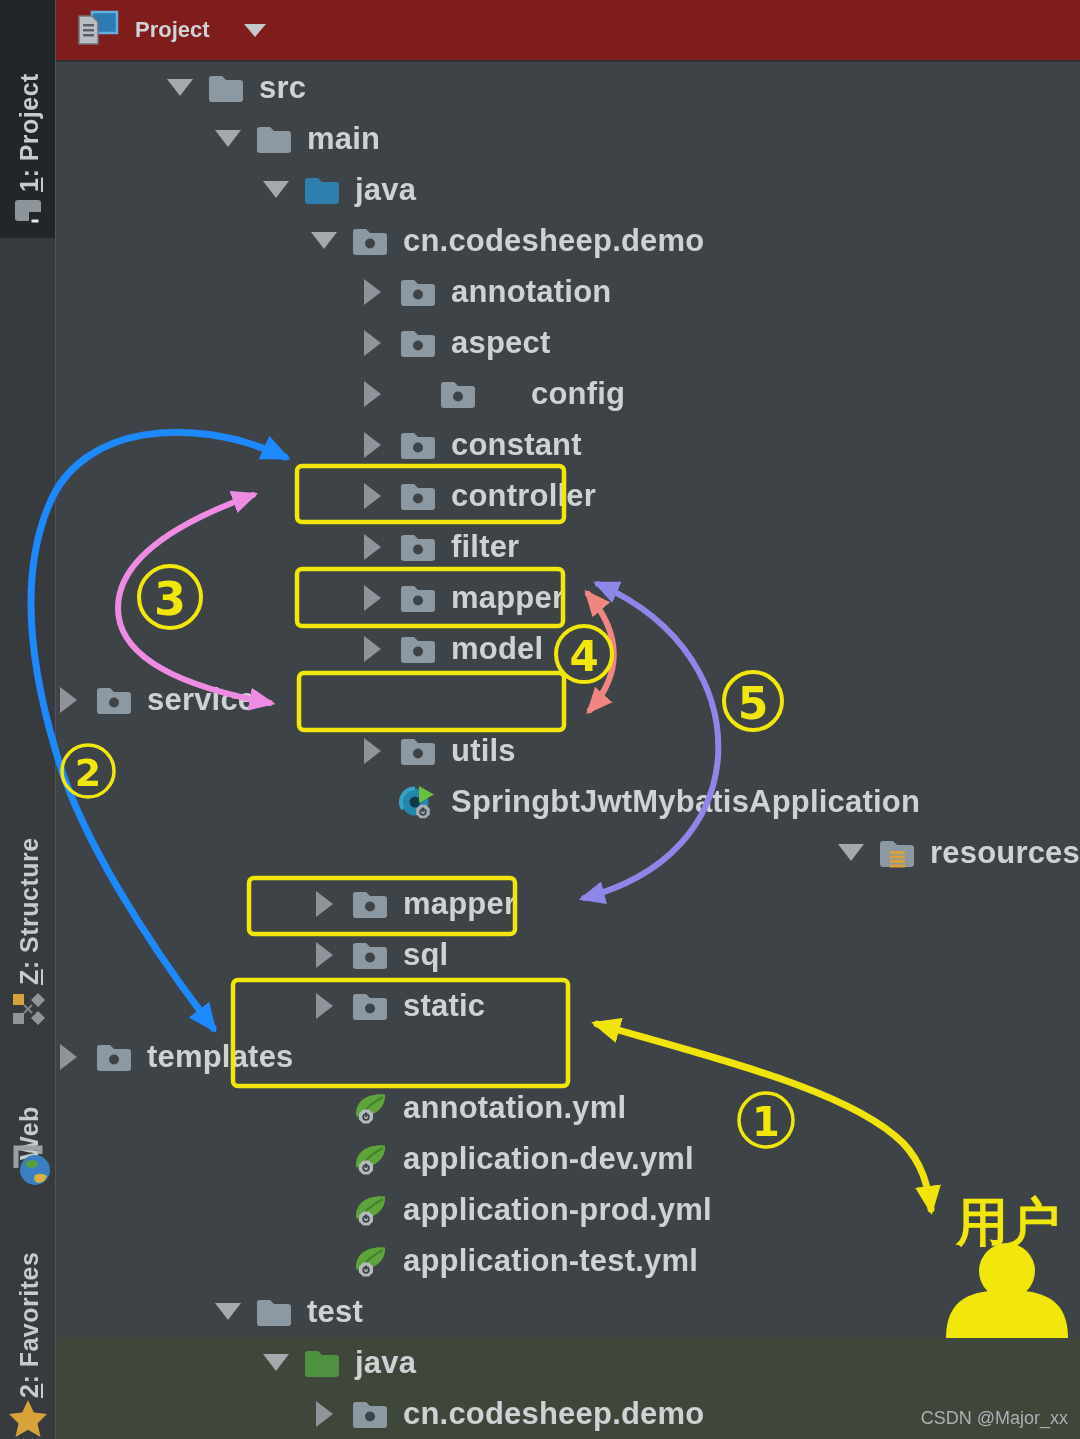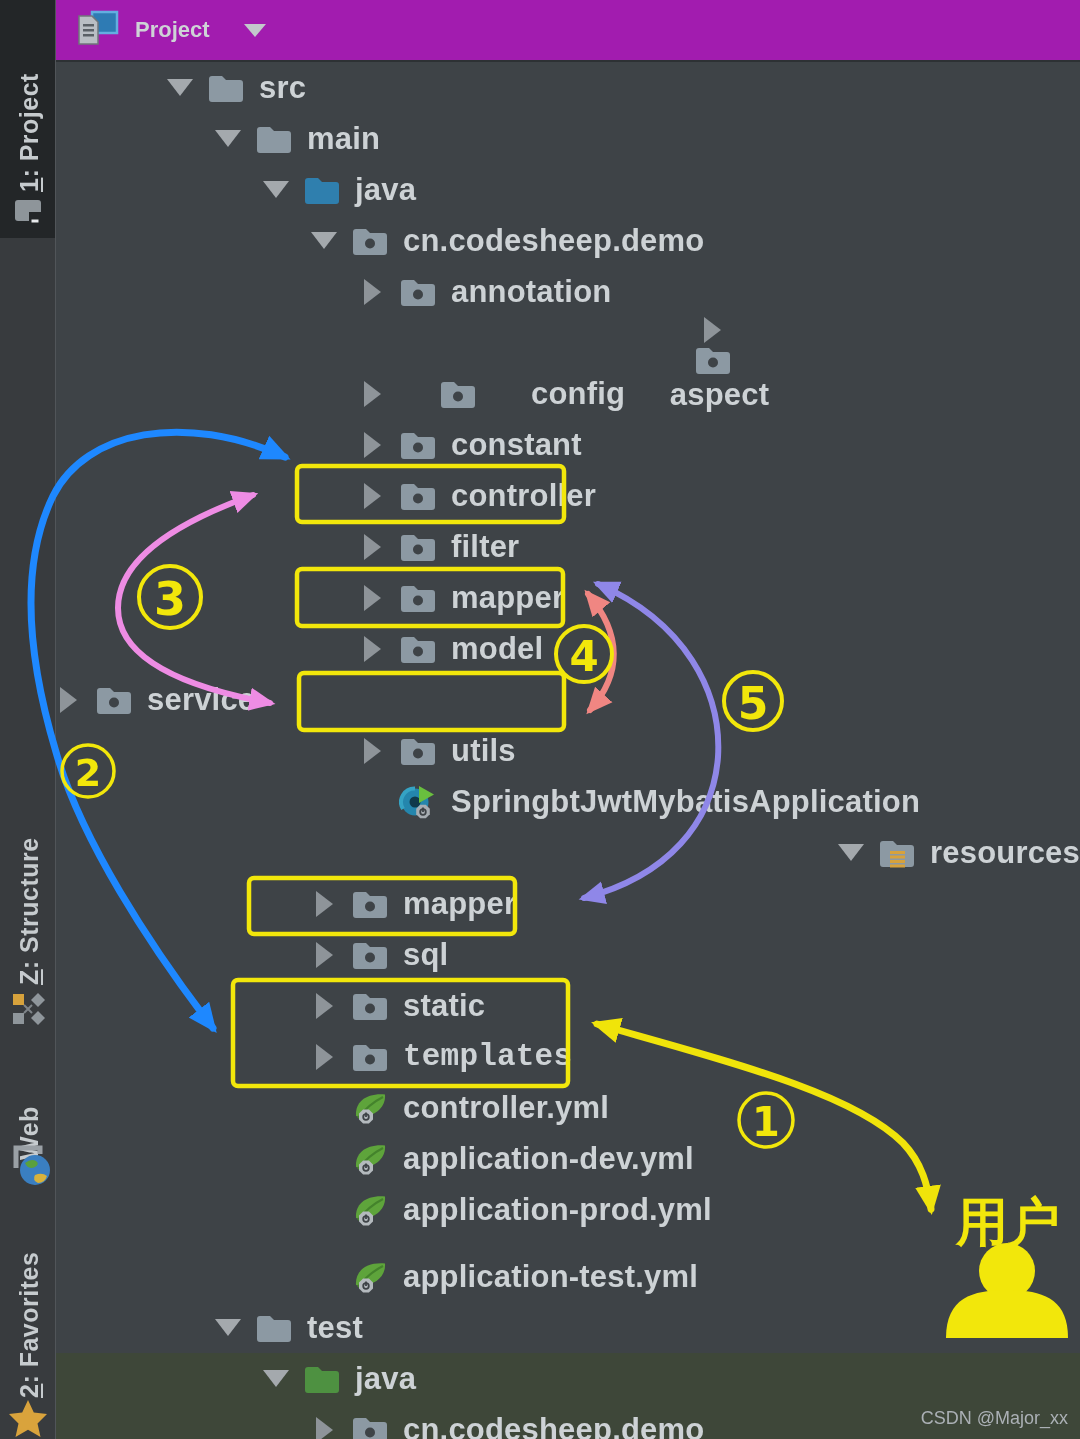--- a/index.html
+++ b/index.html
@@ -9,21 +9,21 @@
   
   #stripe{position:absolute;left:0;top:0;width:55px;height:1439px;background:#383b3e;
           border-right:1px solid #515559;z-index:2;}
   #stripe .active-block{position:absolute;left:0;top:0;width:55px;height:238px;background:#232628;}
   .vtab{position:absolute;left:15px;transform-origin:0 0;transform:rotate(-90deg);
         white-space:nowrap;font-size:25px;font-weight:bold;color:#c6cbce;letter-spacing:0.5px;}
   .vtab u{text-decoration:underline;text-underline-offset:3px;}
   .stripe-icon{position:absolute;}
 
   
-  #header{position:absolute;left:55px;top:0;width:1025px;height:60px;background:#a21caf;
+  #header{position:absolute;left:55px;top:0;width:1025px;height:60px;background:#7f1d1d;
           border-bottom:2px solid #2d3134;z-index:1;}
   #project-selector{position:absolute;left:22px;top:8px;height:44px;display:flex;align-items:center;gap:16px;}
   #header .title{font-size:22px;font-weight:bold;color:#ced3d6;}
   .caret-down{width:0;height:0;border-left:11px solid transparent;border-right:11px solid transparent;
               border-top:13px solid #c3c8cc;}
 
   
   #tree{position:absolute;left:55px;top:62px;width:1025px;height:1377px;z-index:1;}
   .row{height:51px;display:flex;align-items:center;box-sizing:border-box;}
   .row.selected{background:#3e4739;}
@@ -152,21 +152,21 @@
           <i class="tri-right"></i>
         </span>
         <span class="ficon">
           <svg width="38" height="34" viewBox="0 0 38 34">
             <path d="M2,8 a3,3 0 0 1 3,-3 h10 l4,4 h14 a3,3 0 0 1 3,3 v16 a3,3 0 0 1 -3,3 H5 a3,3 0 0 1 -3,-3 z" fill="#8c99a3"></path>
             <circle cx="19" cy="19.5" r="5" fill="#3e4347"></circle>
           </svg>
         </span>
         <span class="rlabel">annotation</span>
       </div>
-      <div class="row" style="padding-left: 304px; flex-direction: column;">
+      <div class="row" style="padding-left: 304px;">
         <span class="toggle">
           <i class="tri-right"></i>
         </span>
         <span class="ficon">
           <svg width="38" height="34" viewBox="0 0 38 34">
             <path d="M2,8 a3,3 0 0 1 3,-3 h10 l4,4 h14 a3,3 0 0 1 3,3 v16 a3,3 0 0 1 -3,3 H5 a3,3 0 0 1 -3,-3 z" fill="#8c99a3"></path>
             <circle cx="19" cy="19.5" r="5" fill="#3e4347"></circle>
           </svg>
         </span>
         <span class="rlabel">aspect</span>
@@ -326,21 +326,21 @@
           <i class="tri-right"></i>
         </span>
         <span class="ficon">
           <svg width="38" height="34" viewBox="0 0 38 34">
             <path d="M2,8 a3,3 0 0 1 3,-3 h10 l4,4 h14 a3,3 0 0 1 3,3 v16 a3,3 0 0 1 -3,3 H5 a3,3 0 0 1 -3,-3 z" fill="#8c99a3"></path>
             <circle cx="19" cy="19.5" r="5" fill="#3e4347"></circle>
           </svg>
         </span>
         <span class="rlabel">static</span>
       </div>
-      <div class="row" style="padding-left: 256px; font-family: Liberation Mono, monospace;">
+      <div class="row" style="">
         <span class="toggle">
           <i class="tri-right"></i>
         </span>
         <span class="ficon">
           <svg width="38" height="34" viewBox="0 0 38 34">
             <path d="M2,8 a3,3 0 0 1 3,-3 h10 l4,4 h14 a3,3 0 0 1 3,3 v16 a3,3 0 0 1 -3,3 H5 a3,3 0 0 1 -3,-3 z" fill="#8c99a3"></path>
             <circle cx="19" cy="19.5" r="5" fill="#3e4347"></circle>
           </svg>
         </span>
         <span class="rlabel">templates</span>
@@ -349,21 +349,21 @@
         <span class="toggle"></span>
         <span class="ficon">
           <svg width="38" height="34" viewBox="0 0 38 34">
             <path d="M5,25 C4,11 15,2 34,3.5 C35,15 26,25 9,26 Z" fill="#5ea43b"></path>
             <path d="M7,27 C14,18 22,11 32,6" stroke="#44832c" stroke-width="2.2" fill="none"></path>
             <polygon points="22.0,28.4 17.9,32.5 12.1,32.5 8.0,28.4 8.0,22.6 12.1,18.5 17.9,18.5 22.0,22.6" fill="#b4babe"></polygon>
             <circle cx="15" cy="26" r="2.8" fill="none" stroke="#3e4347" stroke-width="1.8"></circle>
             <rect x="14.1" y="21.5" width="1.8" height="4.5" fill="#3e4347"></rect>
           </svg>
         </span>
-        <span class="rlabel">controller.yml</span>
+        <span class="rlabel">annotation.yml</span>
       </div>
       <div class="row" style="padding-left: 256px;">
         <span class="toggle"></span>
         <span class="ficon">
           <svg width="38" height="34" viewBox="0 0 38 34">
             <path d="M5,25 C4,11 15,2 34,3.5 C35,15 26,25 9,26 Z" fill="#5ea43b"></path>
             <path d="M7,27 C14,18 22,11 32,6" stroke="#44832c" stroke-width="2.2" fill="none"></path>
             <polygon points="22.0,28.4 17.9,32.5 12.1,32.5 8.0,28.4 8.0,22.6 12.1,18.5 17.9,18.5 22.0,22.6" fill="#b4babe"></polygon>
             <circle cx="15" cy="26" r="2.8" fill="none" stroke="#3e4347" stroke-width="1.8"></circle>
             <rect x="14.1" y="21.5" width="1.8" height="4.5" fill="#3e4347"></rect>
@@ -377,21 +377,21 @@
           <svg width="38" height="34" viewBox="0 0 38 34">
             <path d="M5,25 C4,11 15,2 34,3.5 C35,15 26,25 9,26 Z" fill="#5ea43b"></path>
             <path d="M7,27 C14,18 22,11 32,6" stroke="#44832c" stroke-width="2.2" fill="none"></path>
             <polygon points="22.0,28.4 17.9,32.5 12.1,32.5 8.0,28.4 8.0,22.6 12.1,18.5 17.9,18.5 22.0,22.6" fill="#b4babe"></polygon>
             <circle cx="15" cy="26" r="2.8" fill="none" stroke="#3e4347" stroke-width="1.8"></circle>
             <rect x="14.1" y="21.5" width="1.8" height="4.5" fill="#3e4347"></rect>
           </svg>
         </span>
         <span class="rlabel">application-prod.yml</span>
       </div>
-      <div class="row" style="padding-left: 256px; margin-top: 16px;">
+      <div class="row" style="padding-left: 256px;">
         <span class="toggle"></span>
         <span class="ficon">
           <svg width="38" height="34" viewBox="0 0 38 34">
             <path d="M5,25 C4,11 15,2 34,3.5 C35,15 26,25 9,26 Z" fill="#5ea43b"></path>
             <path d="M7,27 C14,18 22,11 32,6" stroke="#44832c" stroke-width="2.2" fill="none"></path>
             <polygon points="22.0,28.4 17.9,32.5 12.1,32.5 8.0,28.4 8.0,22.6 12.1,18.5 17.9,18.5 22.0,22.6" fill="#b4babe"></polygon>
             <circle cx="15" cy="26" r="2.8" fill="none" stroke="#3e4347" stroke-width="1.8"></circle>
             <rect x="14.1" y="21.5" width="1.8" height="4.5" fill="#3e4347"></rect>
           </svg>
         </span>

